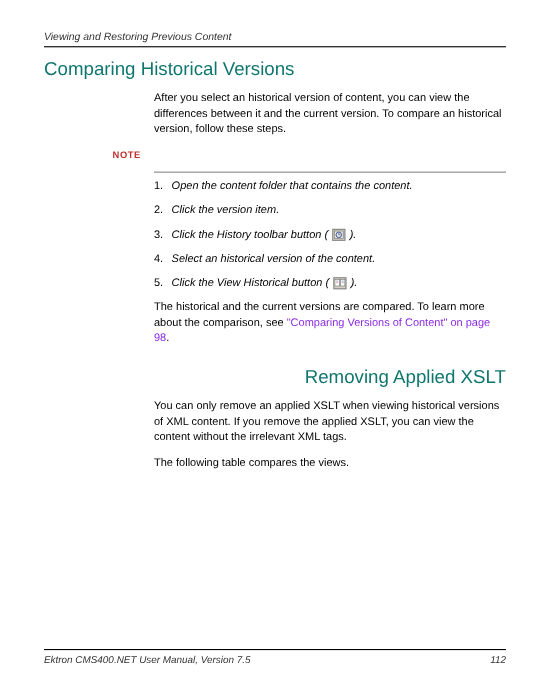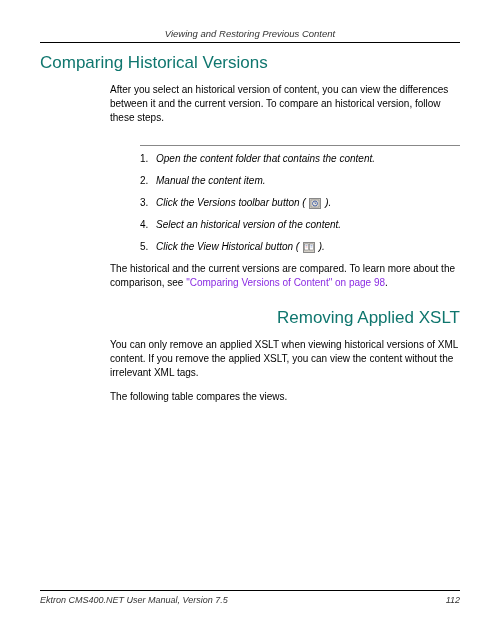--- a/index.html
+++ b/index.html
@@ -11,40 +11,40 @@
       width: 500px;
       height: 633px;
       background: #fff;
       font-family: Arial, Helvetica, sans-serif;
       font-size: 10px;
       color: #000;
       position: relative;
       padding: 28px 40px 0 40px;
     }
     .header-right {
-      text-align: center;
+      text-align: left;
       font-style: italic;
       font-size: 9.5px;
       color: #333;
       margin-bottom: 3px;
     }
     .header-rule {
       border: none;
       border-top: 1px solid #000;
       margin-bottom: 10px;
     }
     .section-title {
       color: #0f766e;
       font-size: 17px;
       font-weight: normal;
       margin-bottom: 10px;
       font-family: Arial, sans-serif;
     }
     .body-block {
-      margin-left: 70px;
+      margin-left: 100px;
       margin-bottom: 10px;
       line-height: 1.4;
       font-size: 10px;
     }
     .note-row {
       display: flex;
       margin-bottom: 10px;
     }
     .note-label {
       width: 100px;
@@ -127,36 +127,37 @@
 <body>
 
 <div class="header-right">Viewing and Restoring Previous Content</div>
 <hr class="header-rule">
 
 <h2 class="section-title">Comparing Historical Versions</h2>
 
 <div class="body-block">After you select an historical version of content, you can view the differences between it and the current version. To compare an historical version, follow these steps.</div>
 
 <div class="note-row">
+  <div class="note-label">NOTE</div>
 </div>
 <hr class="note-rule">
 
 <div class="steps">
   <div class="step">
     <div class="step-num">1.</div>
     <div class="step-text">Open the content folder that contains the content.</div>
   </div>
   <div class="step">
     <div class="step-num">2.</div>
-    <div class="step-text">Manual the content item.</div>
+    <div class="step-text">Click the version item.</div>
   </div>
   <div class="step">
     <div class="step-num">3.</div>
     <div class="step-text">
-      <span>Click the Versions toolbar button (</span>
+      <span>Click the History toolbar button (</span>
       <span class="icon-box">
         <svg width="10" height="9" viewBox="0 0 10 9">
           <rect x="1" y="1" width="8" height="7" fill="#e8e4dc" stroke="#666" stroke-width="0.5"></rect>
           <circle cx="5" cy="4.5" r="2.5" fill="none" stroke="#2a4b9b" stroke-width="0.8"></circle>
           <line x1="5" y1="4.5" x2="5" y2="2.8" stroke="#2a4b9b" stroke-width="0.6"></line>
           <line x1="5" y1="4.5" x2="6.3" y2="4.5" stroke="#2a4b9b" stroke-width="0.6"></line>
         </svg>
       </span>
       <span>).</span>
     </div>

